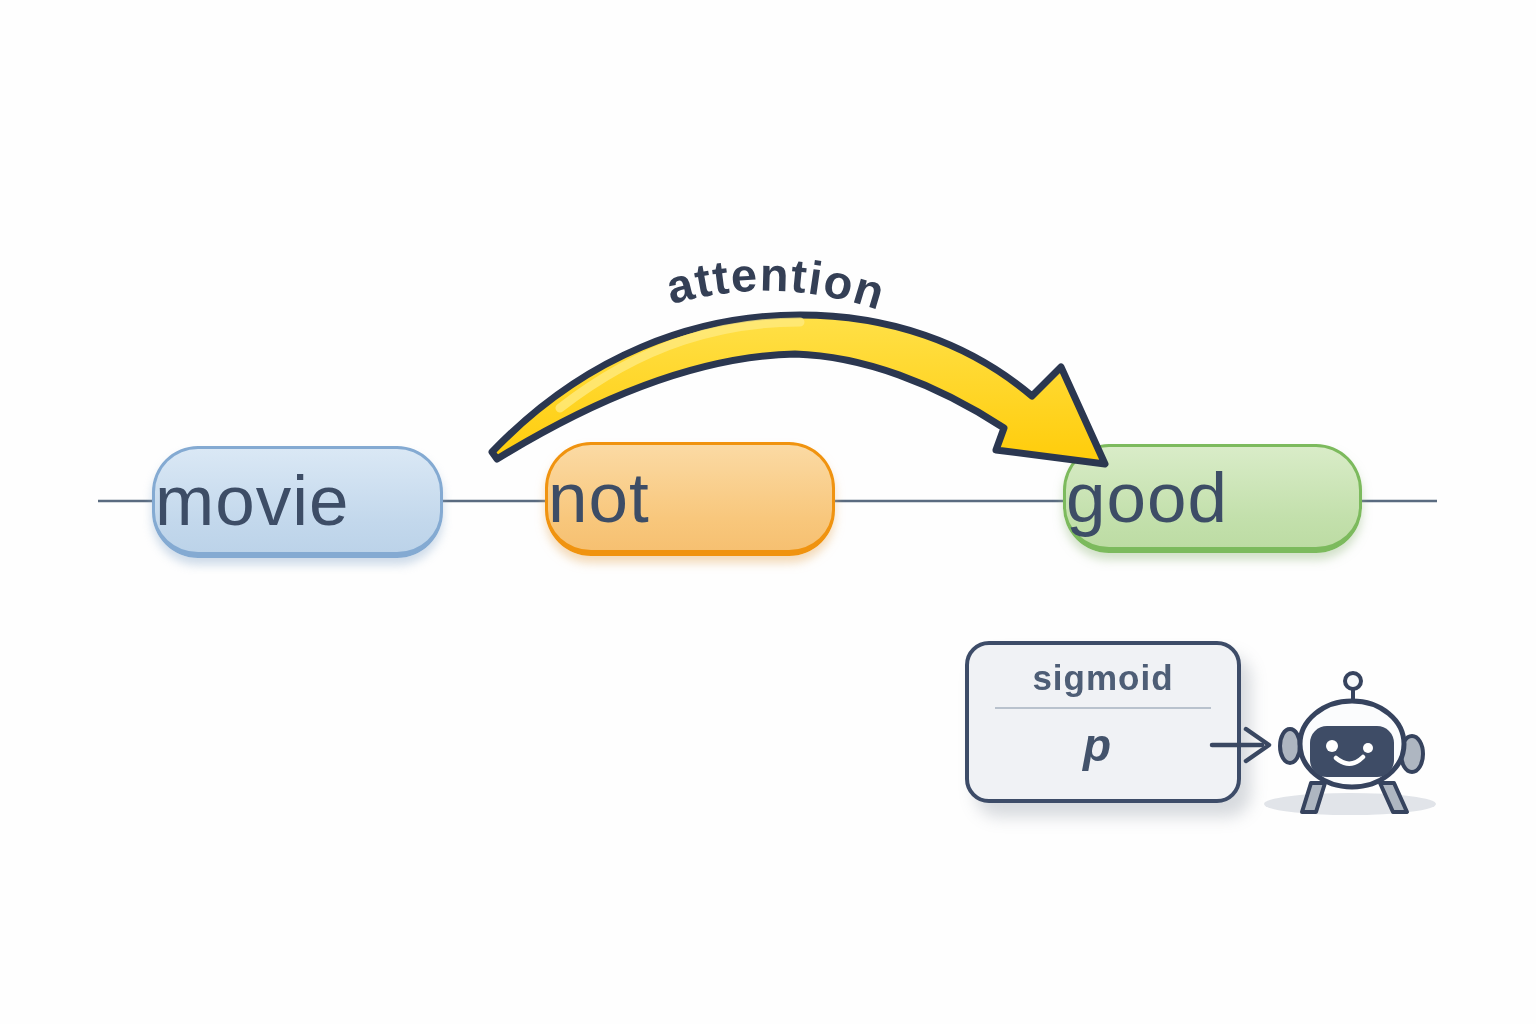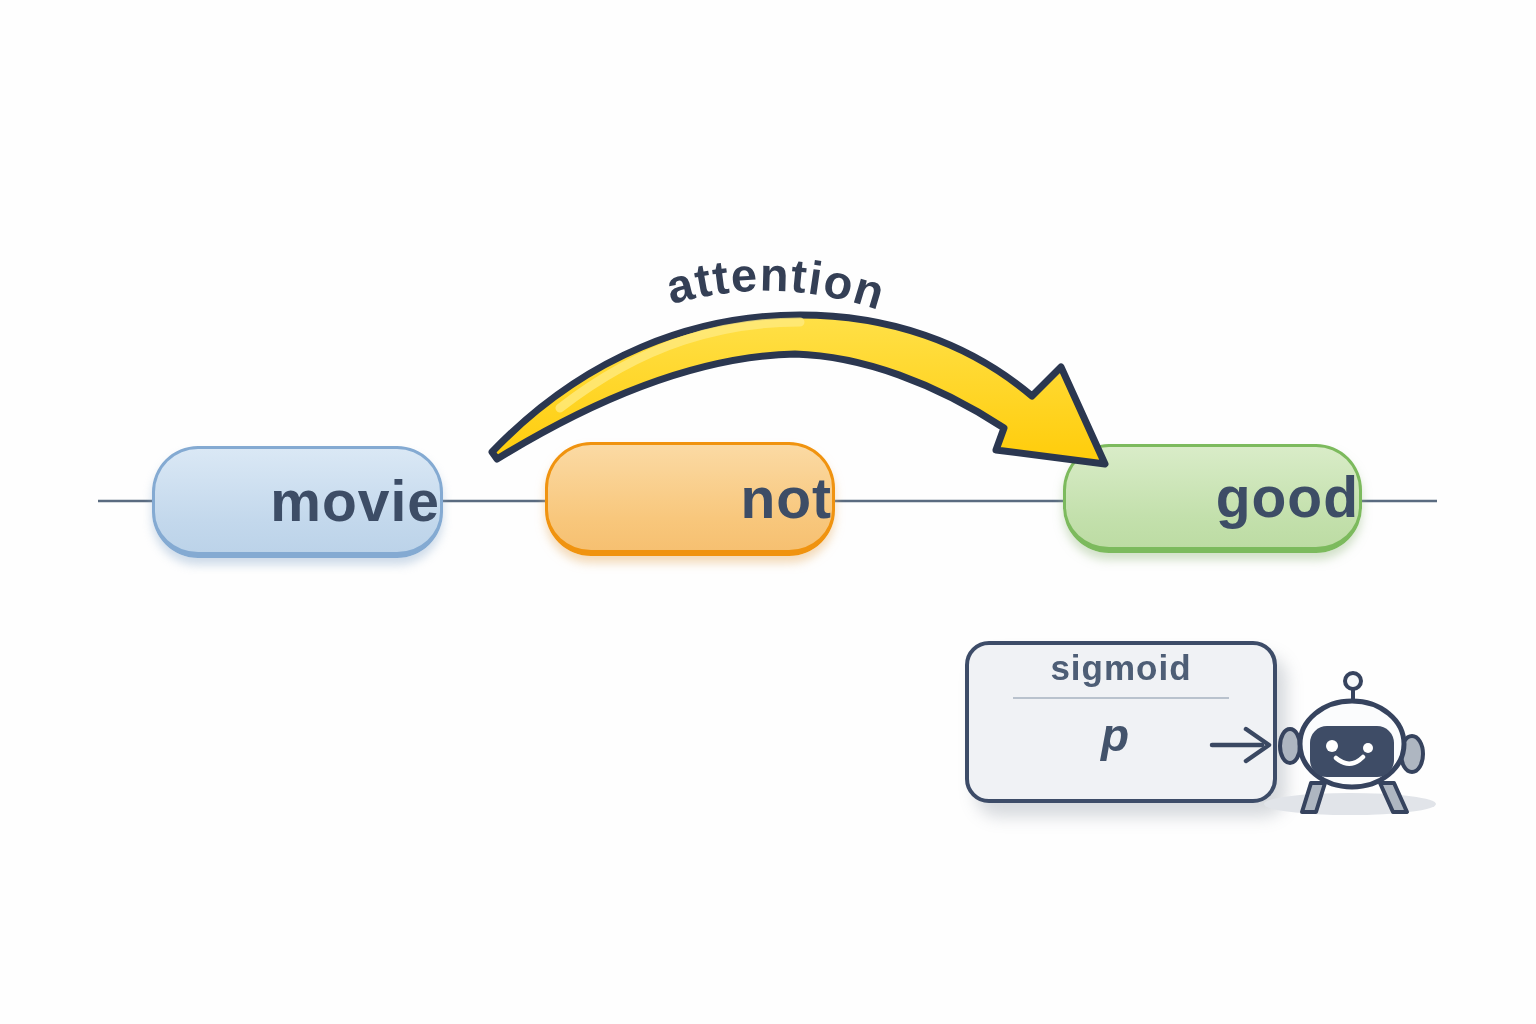--- a/index.html
+++ b/index.html
@@ -8,22 +8,22 @@
     background:#FEFEFE;
     font-family:"Liberation Sans", sans-serif;
   }
   .layer { position:absolute; left:0; top:0; width:1536px; height:1024px; pointer-events:none; }
   .layer-under { z-index:0; }
   .layer-over  { z-index:3; }
 
   
   .token {
     position:absolute; z-index:2; box-sizing:border-box;
-    display:flex; align-items:center; justify-content:flex-end;
-    border-radius:46px; font-weight:bold; font-size:57px;
+    display:flex; align-items:center; justify-content:flex-start;
+    border-radius:46px; font-weight:normal; font-size:71px;
     color:#3D4D66; letter-spacing:1px;
   }
   .token-movie {
     left:152px; top:446px; width:291px; height:112px;
     background:linear-gradient(180deg,#DAE8F5 0%,#C3D8EC 70%,#BCD3E9 100%);
     border:3px solid #84AAD2; border-bottom-width:6px;
     box-shadow:0 7px 10px rgba(148,178,208,0.45);
   }
   .token-not {
     left:545px; top:442px; width:290px; height:114px;
@@ -34,25 +34,25 @@
   .token-good {
     left:1063px; top:444px; width:299px; height:109px;
     background:linear-gradient(180deg,#D9ECC8 0%,#C3E0AC 70%,#BDDCA4 100%);
     border:3px solid #7CBA5D; border-bottom-width:6px;
     box-shadow:0 7px 10px rgba(168,198,150,0.5);
   }
 
   
   .sigmoid-box {
     position:absolute; z-index:2; box-sizing:border-box;
-    left:965px; top:641px; width:312px; height:162px;
+    left:965px; top:641px; width:276px; height:162px;
     background:#F0F2F5; border:4px solid #3D4C68; border-radius:24px;
     box-shadow:10px 14px 16px rgba(125,135,150,0.30);
     display:flex; flex-direction:column; align-items:center;
-    padding-top:3px;
+    padding-top:13px;
   }
   .sig-title { font-size:35px; font-weight:bold; color:#4E5E76; letter-spacing:1px; }
   .sig-divider { width:216px; height:2px; background:#B9C2CD; margin:9px 0 9px; }
   .sig-value { font-size:46px; font-weight:bold; color:#43536B; display:flex; align-items:baseline; }
   .sig-var { font-style:italic; margin-right:12px; }
 
   
   .attn-text {
     font-family:"Liberation Sans", sans-serif;
     font-size:47px; font-weight:bold; fill:#343F55; letter-spacing:1.5px;

